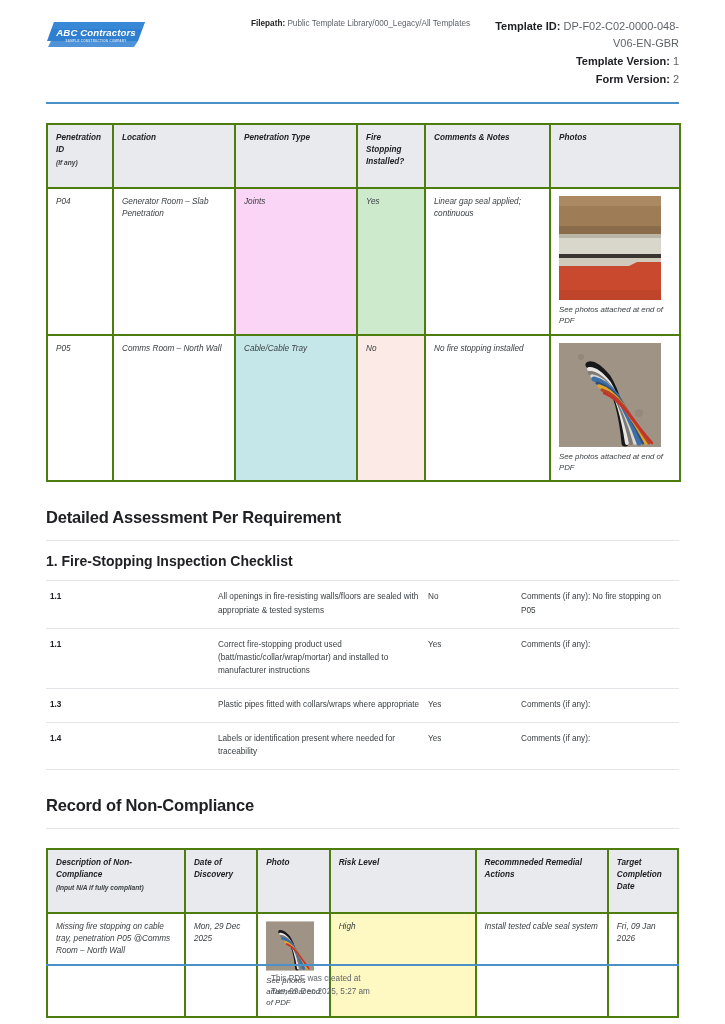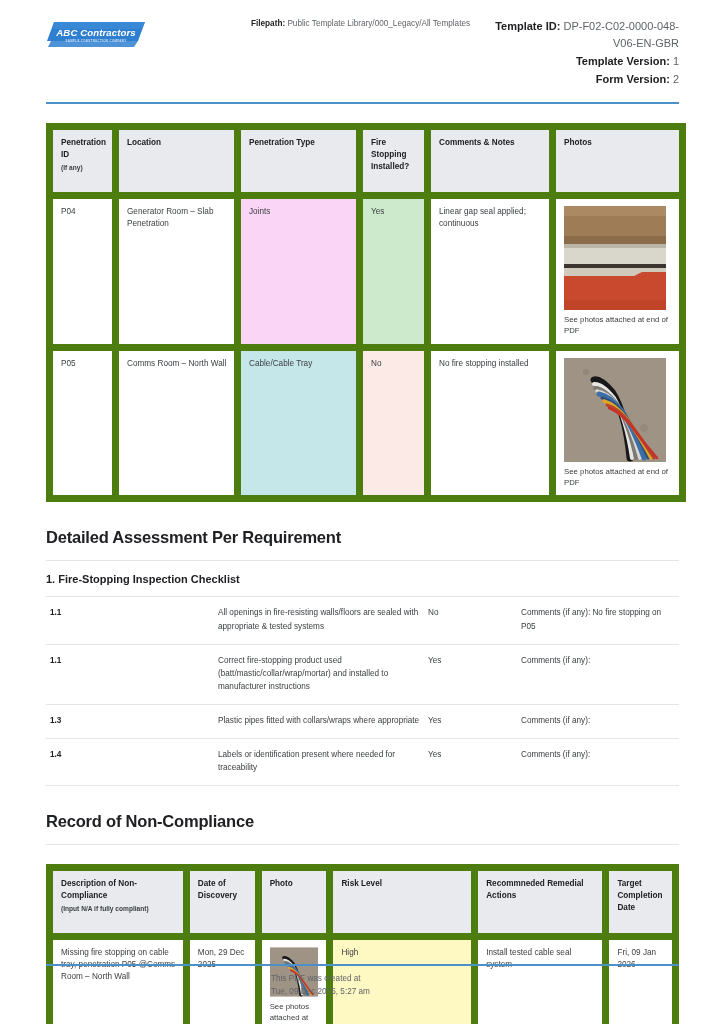--- a/index.html
+++ b/index.html
@@ -99,26 +99,27 @@
   }
 
   
   table.grid {
     width: 100%;
     border-collapse: collapse;
     table-layout: fixed;
     margin-top: 19px;
   }
   table.grid th, table.grid td {
-    border: 7px solid #4d7c0f;
+    border: 2px solid #4d7c0f;
     vertical-align: top;
     padding: 7px 7px 7px 8px;
     font-size: 8.2px;
     line-height: 1.45;
     color: #3c4043;
+    font-style: italic;
   }
   table.grid th {
     background: #e8eaed;
     font-weight: bold;
     color: #202124;
     text-align: left;
     font-size: 8.2px;
     height: 48px;
   }
   table.grid th .sub {
@@ -162,21 +163,21 @@
     letter-spacing: -0.2px;
   }
   .rule-thin {
     height: 1px;
     background: #e3e5e8;
     margin-top: 13px;
   }
 
   
   .checklist-title {
-    font-size: 11px;
+    font-size: 14px;
     font-weight: bold;
     color: #202124;
     margin: 12px 0 0 0;
   }
   table.checklist {
     width: 100%;
     border-collapse: collapse;
     table-layout: fixed;
     margin-top: 11px;
   }

